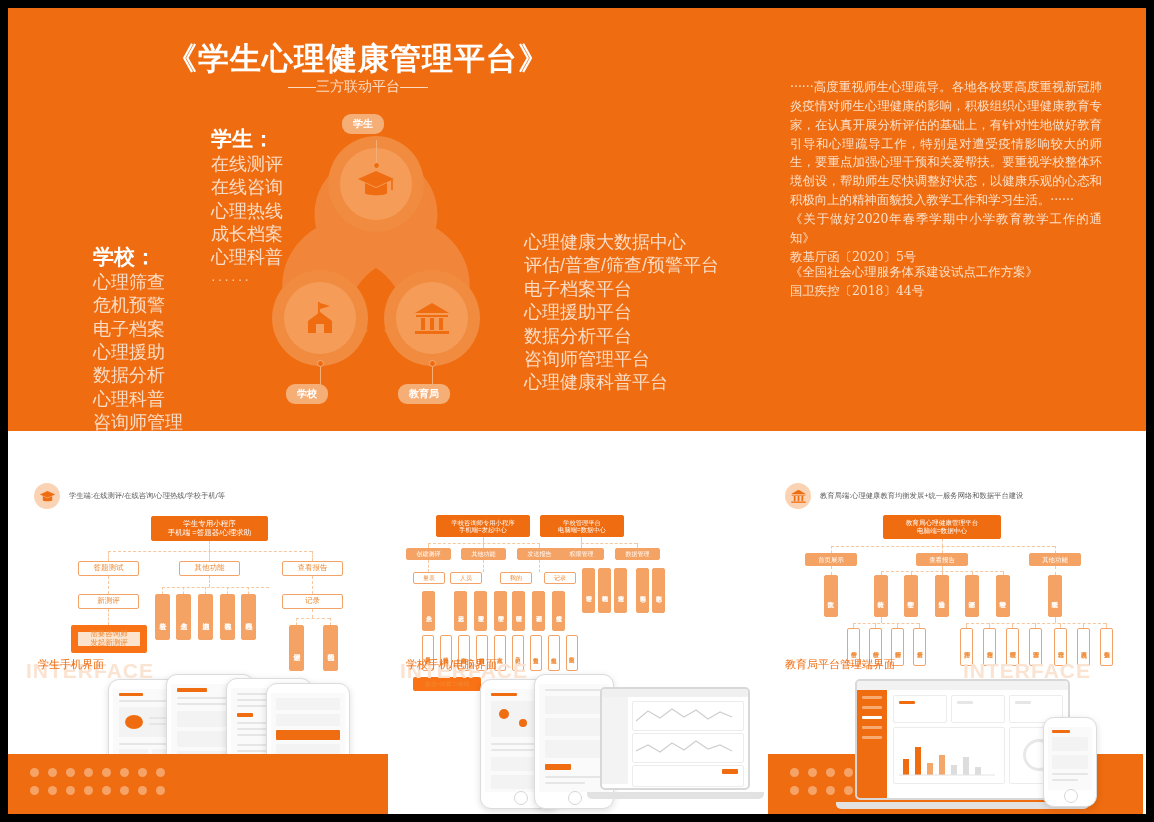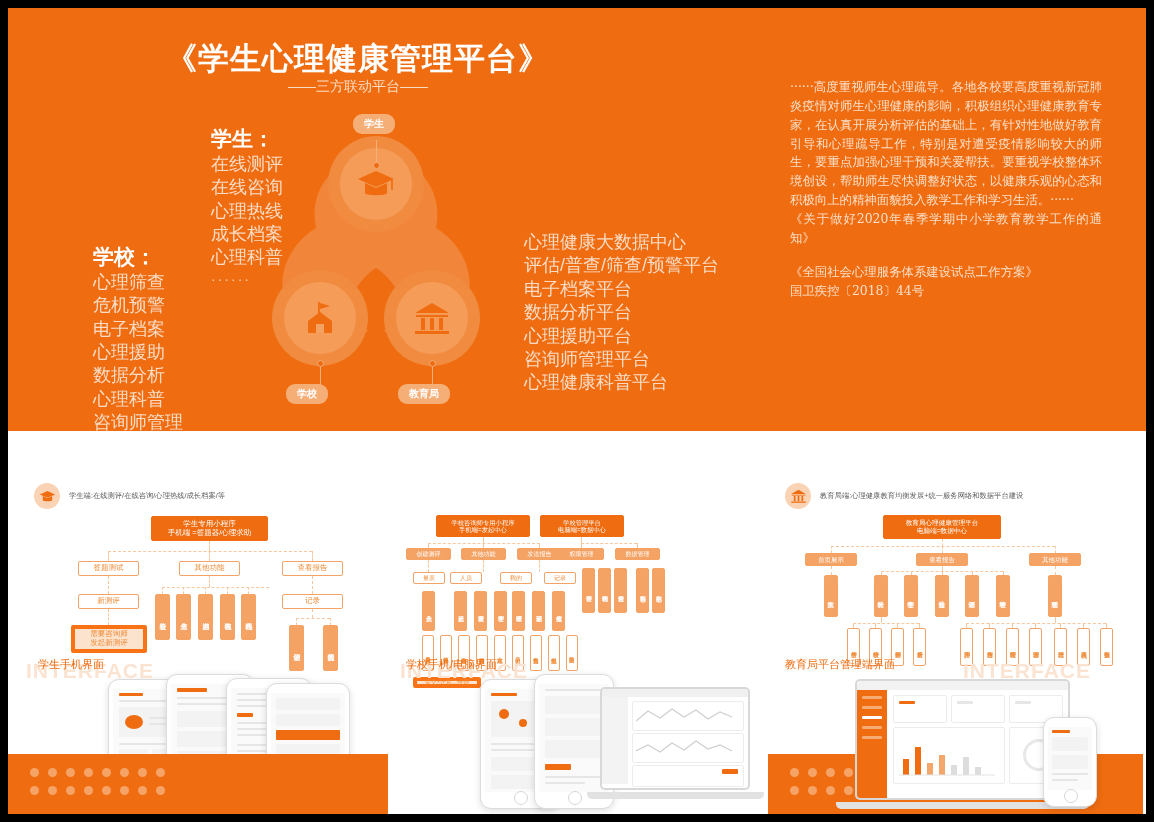--- a/index.html
+++ b/index.html
@@ -23,21 +23,21 @@
 
   
   .spinner{position:absolute;left:258px;top:120px;width:220px;height:275px;}
   .node{position:absolute;border-radius:50%;background:#f08b3f;display:flex;align-items:center;justify-content:center;}
   .node .inner{width:74%;height:74%;border-radius:50%;background:#f49c58;display:flex;align-items:center;justify-content:center;}
   .n-stu{left:62px;top:8px;width:96px;height:96px;}
   .n-sch{left:6px;top:142px;width:96px;height:96px;}
   .n-bur{left:118px;top:142px;width:96px;height:96px;}
   .tag{position:absolute;background:#f6ae77;color:#fff;font-size:10px;font-weight:bold;
        border-radius:9px;padding:3px 11px;white-space:nowrap;}
-  .t-stu{left:87px;top:-14px;}
+  .t-stu{left:76px;top:-14px;}
   .t-sch{left:20px;top:256px;}
   .t-bur{left:132px;top:256px;}
   .lead{position:absolute;background:#f6ae77;width:1px;}
   .lead-dot{position:absolute;width:5px;height:5px;border-radius:50%;border:1px solid #f6ae77;background:#ef6c10;}
 
   
   .doc{position:absolute;color:#fbe0c9;font-size:12.4px;line-height:1.52;
        font-family:"DejaVu Serif","Liberation Serif",serif;text-align:justify;}
   .doc1{left:782px;top:70px;width:312px;}
   .doc2{left:782px;top:255px;width:312px;}
@@ -54,21 +54,21 @@
   .pico svg{display:block;}
   .ptxt{font-size:7.3px;color:#5d5d5d;white-space:nowrap;}
 
   
   .fc{position:absolute;}
   .box{position:absolute;box-sizing:border-box;display:flex;align-items:center;justify-content:center;
        text-align:center;border-radius:2px;line-height:1.15;}
   .b-solid{background:#ef6c10;color:#fff;border:1px solid #ef6c10;}
   .b-mid{background:#f5a365;color:#fff;border:1px solid #f5a365;}
   .b-out{background:#fff;color:#ef8b36;border:1px solid #f3a268;}
-  .b-soft{background:#fce3ce;color:#ef8b36;border:4px solid #f97316;}
+  .b-soft{background:#fce3ce;color:#ef8b36;border:7px solid #f97316;}
   .b-vert{writing-mode:vertical-rl;text-orientation:upright;letter-spacing:0px;}
   .lnd{position:absolute;border-top:1px dashed #f7c79f;}
   .lnv{position:absolute;border-left:1px dashed #f7c79f;}
 
   .ifx{position:absolute;font-size:11px;font-weight:normal;color:#ef6c10;white-space:nowrap;z-index:3;}
   .wm{position:absolute;font-size:21px;font-weight:bold;color:#fbe3d2;letter-spacing:1px;z-index:1;}
 
   
   .phone{position:absolute;background:#fff;border:1px solid #dcdcdc;border-radius:11px;
          box-shadow:0 2px 7px rgba(0,0,0,.13);overflow:hidden;}
@@ -125,22 +125,22 @@
         <div>咨询师管理</div>
 
       </div>
     </div>
 
     <div class="grp-bureau">
       <div class="role-list">
         <div>心理健康大数据中心</div>
         <div>评估/普查/筛查/预警平台</div>
         <div>电子档案平台</div>
+        <div>心理援助平台</div>
         <div>数据分析平台</div>
-        <div>心理援助平台</div>
         <div>咨询师管理平台</div>
         <div>心理健康科普平台</div>
 
       </div>
     </div>
 
     <div class="spinner">
       <svg width="220" height="275" viewBox="0 0 220 275" style="position:absolute;left:0;top:0;">
         <path d="M110 28 C152 28 178 62 170 100 C206 122 214 166 190 196
                  C166 226 124 222 110 190 C96 222 54 226 30 196
@@ -189,39 +189,40 @@
       <div class="lead-dot" style="left:163px;top:232px;"></div>
 
       <div class="tag t-stu">学生</div>
       <div class="tag t-sch">学校</div>
       <div class="tag t-bur">教育局</div>
     </div>
 
     <div class="doc doc1">
       <div>······高度重视师生心理疏导。各地各校要高度重视新冠肺炎疫情对师生心理健康的影响，积极组织心理健康教育专家，在认真开展分析评估的基础上，有针对性地做好教育引导和心理疏导工作，特别是对遭受疫情影响较大的师生，要重点加强心理干预和关爱帮扶。要重视学校整体环境创设，帮助师生尽快调整好状态，以健康乐观的心态和积极向上的精神面貌投入教学工作和学习生活。······</div>
       <div>《关于做好2020年春季学期中小学教育教学工作的通知》</div>
+      <div>教基厅函〔2020〕5号</div>
     </div>
 
     <div class="doc doc2">
       <div>《全国社会心理服务体系建设试点工作方案》</div>
       <div>国卫疾控〔2018〕44号</div>
     </div>
   </div>
 
   <div class="lower">
 
     <div class="panel p1">
       <div class="phead" style="left:26px;">
         <div class="pico">
           <svg width="17" height="15" viewBox="0 0 40 34">
                 <path d="M20 4 L38 12 L20 20 L2 12 Z" fill="#ef6c10"></path>
                 <path d="M9 16 L9 26 C9 29 31 29 31 26 L31 16 L20 21 Z" fill="#ef6c10"></path>
               </svg>
         </div>
-        <div class="ptxt">学生端:在线测评/在线咨询/心理热线/成长档案/等</div>
+        <div class="ptxt">学生端:在线测评/在线咨询/心理热线/学校手机/等</div>
       </div>
 
       <div class="fc" style="left:0;top:0;width:380px;height:260px;">
         <div class="box b-solid" style="left:143px;top:85px;width:117px;height:25px;font-size:7.5px;flex-direction:column;">
           <span>学生专用小程序</span>
           <span>手机端 =答题器/心理求助</span>
         </div>
 
         <div class="lnv" style="left:201px;top:110px;height:10px;"></div>
         <div class="lnd" style="left:100px;top:120px;width:204px;"></div>

